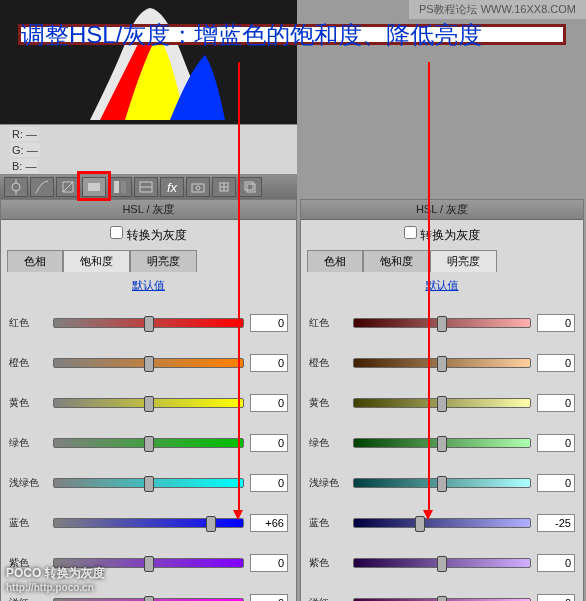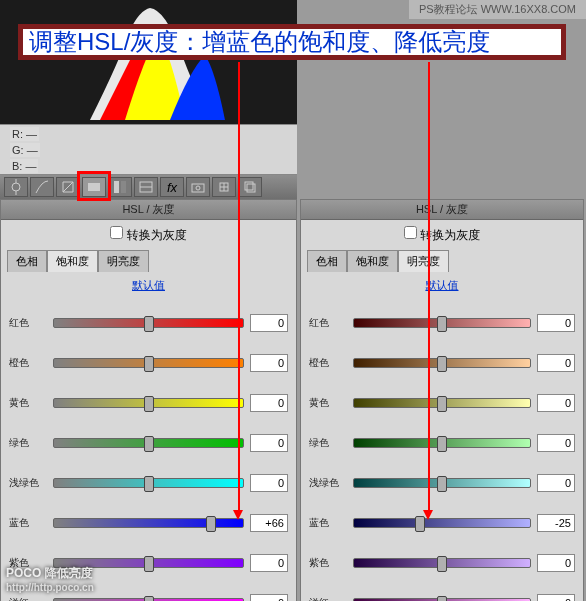--- a/index.html
+++ b/index.html
@@ -1,34 +1,34 @@
 <!DOCTYPE html>
 <html><head>
 <meta charset="utf-8">
 <style>
 *{margin:0;padding:0;box-sizing:border-box;font-family:"Microsoft YaHei",SimSun,sans-serif;font-size:12px}
 body{background:#9b9b9b;width:586px;height:601px;position:relative;overflow:hidden}
 .header-gray{position:absolute;top:0;right:0;background:#b8b8b8;color:#555;padding:2px 10px;font-size:11px}
-.annotation-box{position:absolute;top:24px;left:18px;width:548px;height:36px;border:5px solid #7f1d1d;background:#fff;display:flex;align-items:center;padding:0 6px;z-index:10}
+.annotation-box{position:absolute;top:24px;left:18px;width:548px;height:21px;border:3px solid #7f1d1d;background:#fff;display:flex;align-items:center;padding:0 0;z-index:10}
 .annotation-text{font-size:24px;color:#0033cc;font-weight:400}
 .histogram{position:absolute;top:0;left:0;width:297px;height:124px;background:#1b1b1b}
 .hist-svg{position:absolute;top:0;left:30px}
 .rgb-row{position:absolute;left:10px;background:#dcdcdc;color:#333;font-size:11px;padding:1px 2px}
 .exif{position:absolute;top:135px;left:98px;color:#333;font-size:11px;line-height:16px}
 .toolbar{position:absolute;top:175px;left:0;width:297px;height:24px;background:linear-gradient(#8e8e8e,#6f6f6f);display:flex;align-items:center;padding:0 4px;gap:2px}
-.tbtn{width:24px;height:20px;background:#7a7a7a;border:1px solid #555;display:flex;align-items:center;justify-content:center;color:#000000;font-size:13px;cursor:pointer}
+.tbtn{width:24px;height:20px;background:#7a7a7a;border:1px solid #555;display:flex;align-items:center;justify-content:center;color:#ffffff;font-size:13px;cursor:pointer}
 .tbtn svg{width:16px;height:16px}
 .red-sq{position:absolute;top:171px;left:77px;width:34px;height:30px;border:3px solid red;z-index:5}
 .left-panel{position:absolute;top:199px;left:0;width:297px;background:#d8d8d8;border:1px solid #777}
 .right-panel{position:absolute;top:199px;left:300px;width:284px;background:#d8d8d8;border:1px solid #777}
 .panel-title{background:linear-gradient(#9a9a9a,#828282);color:#222;font-size:11px;text-align:center;padding:2px 0;border-bottom:1px solid #666}
 .convert-row{text-align:center;padding:6px 6px}
 .convert-row label{font-size:12px}
 .tabs{display:flex;padding:0 6px}
-.tab{padding:3px 8px;border:1px solid #888;background:#c4c4c4;font-size:11px;cursor:pointer;border-bottom:none}
+.tab{padding:3px 16px;border:1px solid #888;background:#c4c4c4;font-size:11px;cursor:pointer;border-bottom:none}
 .tab.active{background:#e4e4e4}
 .default-link{text-align:center;padding:6px 0}
 .default-link a{color:#0033cc;text-decoration:underline;font-size:11px;cursor:pointer}
 .sliders{padding:4px 8px 10px 8px}
 .srow{display:flex;align-items:center;height:40px;position:relative}
 .slabel{width:44px;font-size:10px;color:#222}
 .track{flex:1;height:10px;border:1px solid #666;border-radius:2px;position:relative;margin-right:6px}
 .thumb{position:absolute;top:-3px;width:10px;height:16px;background:#b0b0b0;border:1px solid #444;border-radius:2px;cursor:pointer}
 .valbox{width:38px;height:18px;border:1px solid #888;background:#fff;text-align:right;padding:1px 3px;font-size:11px}
 .arrow-line{position:absolute;border-left:2px solid red;z-index:8}
@@ -267,15 +267,15 @@
       </div>
     </div>
 </div>
 
 <div class="arrow-line" style="top:62px;left:238px;height:450px"></div>
 <div class="arrow-head" style="top:510px;left:233px"></div>
 <div class="arrow-line" style="top:62px;left:428px;height:450px"></div>
 <div class="arrow-head" style="top:510px;left:423px"></div>
 
 <div class="watermark">
-  <span>POCO 降低亮度</span>
+  <span>POCO 转换为灰度</span>
   <span class="sub">http://http.poco.cn</span>
 </div>
 
 </body></html>

